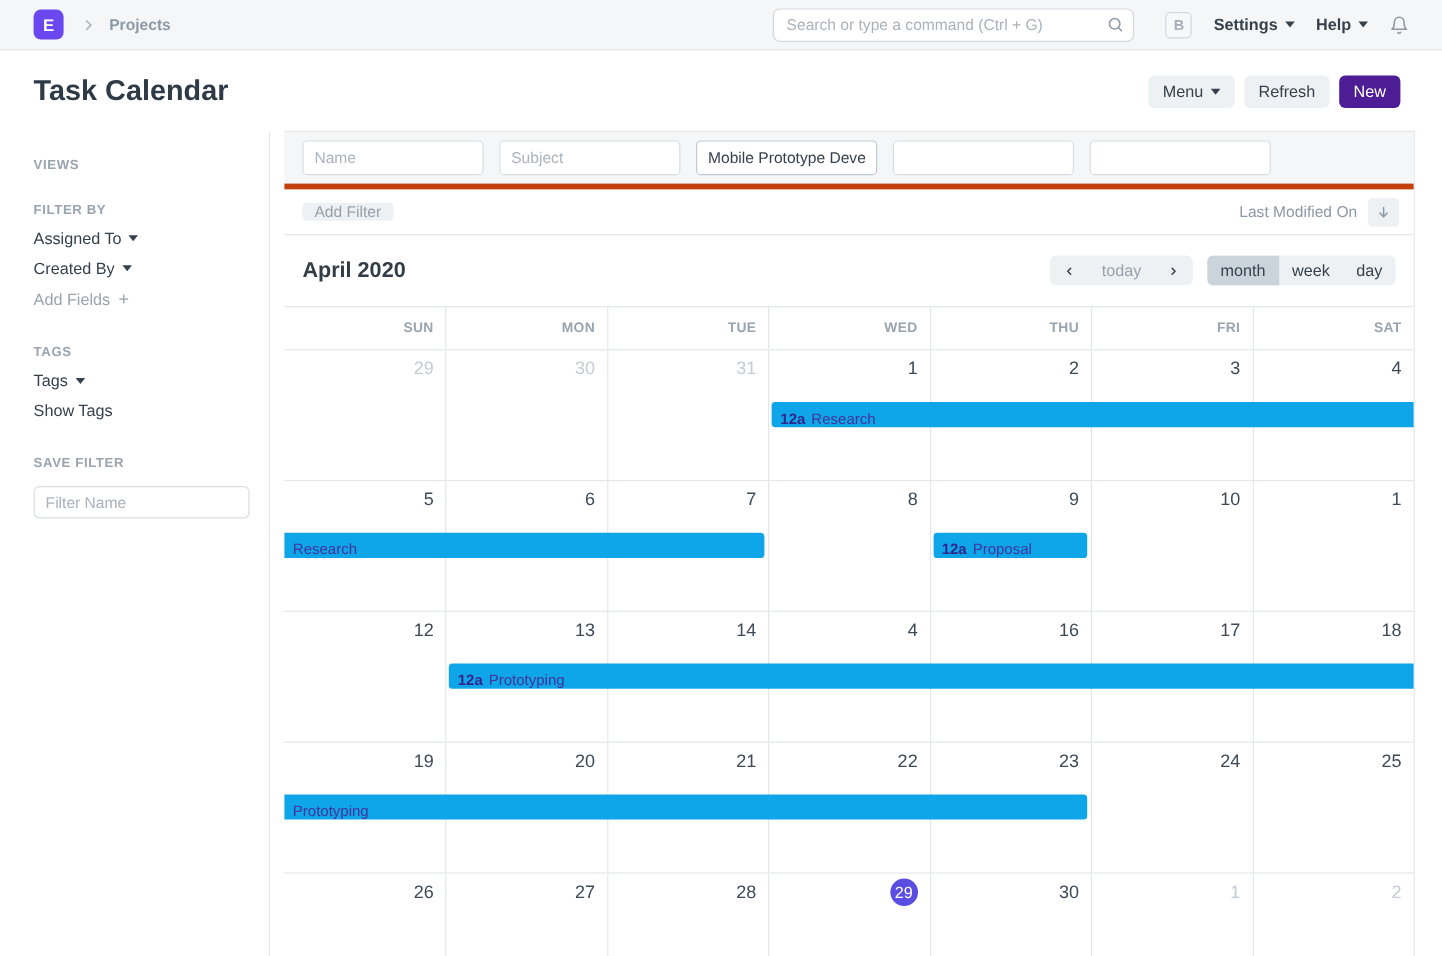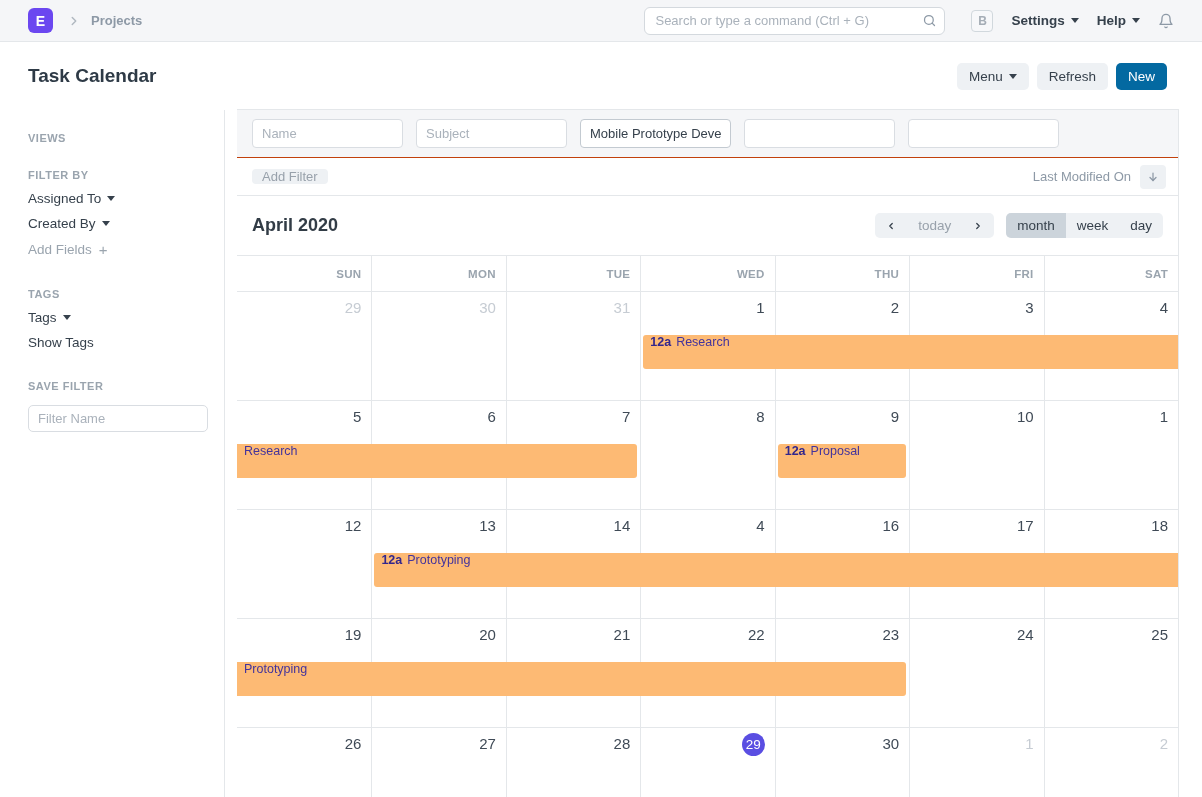--- a/index.html
+++ b/index.html
@@ -40,28 +40,28 @@
   }
   .nav-link { font-weight:700; font-size:13.5px; color:#36414c; cursor:pointer; display:flex; align-items:center; }
   .caret {
     display:inline-block; width:0; height:0; margin-left:6px;
     border-left:4px solid transparent; border-right:4px solid transparent;
     border-top:5px solid currentColor;
   }
   .bell { color:#8d99a6; display:flex; cursor:pointer; }
   
   .page-head { height:68px; display:flex; align-items:center; padding:0 35px 0 28px; }
-  .page-title { font-size:19px; font-weight:600; color:#2e3a46; }
+  .page-title { font-size:24px; font-weight:600; color:#2e3a46; }
   .head-actions { margin-left:auto; display:flex; gap:8px; }
   .btn {
     border:none; border-radius:5px; font-family:inherit; font-size:13.5px;
     padding:6px 12px; cursor:pointer; color:#36414c; background:#eef1f4;
     display:flex; align-items:center;
   }
-  .btn-primary { background:#0369a1; color:#fff; }
+  .btn-primary { background:#4c1d95; color:#fff; }
   
   .body-wrap { display:flex; height:687px;gap:12px; }
   .sidebar { width:225px; border-right:1px solid #e4e7ea; padding:16px 20px 0 28px; }
   .main { width:942px; border-right:1px solid #e4e7ea; border-top:1px solid #e4e7ea; margin-top:-1px; }
   
   .side-section-label {
     font-size:11px; font-weight:600; letter-spacing:.5px; color:#9aa4ae;
     margin:25px 0 5px;
   }
   .side-section-label.first { margin-top:6px; }
@@ -72,21 +72,21 @@
   .side-item.muted { color:#9aa4ae; }
   .side-item .plus { margin-left:7px; font-size:15px; color:#9aa4ae; }
   .filter-name-input {
     width:180px; height:27px; border:1px solid #d9dde2; border-radius:5px;
     padding:0 9px; font-size:13px; font-family:inherit; color:#36414c;
     margin-top:8px; outline:none;
   }
   .filter-name-input::placeholder { color:#aab2bb; }
   
   .filter-fields-row {
-    height:48px; background:#f5f6f8; border-bottom:1px solid #c2410c;
+    height:48px; background:#f5f6f8; border-bottom:5px solid #c2410c;
     display:flex; align-items:center; padding:0 15px; gap:13px;
   }
   .filter-field {
     width:151px; height:29px; border:1px solid #d9dde2; border-radius:4px;
     background:#fff; padding:0 9px; font-size:13px; font-family:inherit;
     color:#36414c; outline:none;
   }
   .filter-field::placeholder { color:#aab2bb; }
   .filter-field.has-value { border-color:#c3cad1; }
   .filter-actions-row {
@@ -135,22 +135,22 @@
     font-size:15px; color:#3f4a56; cursor:pointer;
   }
   .day-cell:first-child { border-left:none; }
   .day-cell.muted { color:#c6ccd3; }
   .today-circle {
     display:inline-flex; width:23px; height:23px; border-radius:50%;
     background:#5a4ee2; color:#fff; font-size:13.5px;
     align-items:center; justify-content:center; margin-top:-3px;
   }
   .cal-event {
-    position:absolute; top:43px; height:34px; background:#fdba74;
-    display:flex; align-items:flex-start; padding-left:7px; font-size:12.5px;
+    position:absolute; top:43px; height:21px; background:#0ea5e9;
+    display:flex; align-items:flex-end; padding-left:7px; font-size:12.5px;
     color:#43339c; cursor:pointer; z-index:1; overflow:hidden; white-space:nowrap;
   }
   .cal-event .evt-time { font-weight:700; color:#32268c; margin-right:5px; }
   svg { display:block; }
 </style>
 </head>
 <body>
 
 <div class="navbar">
   <div class="logo">E</div>

